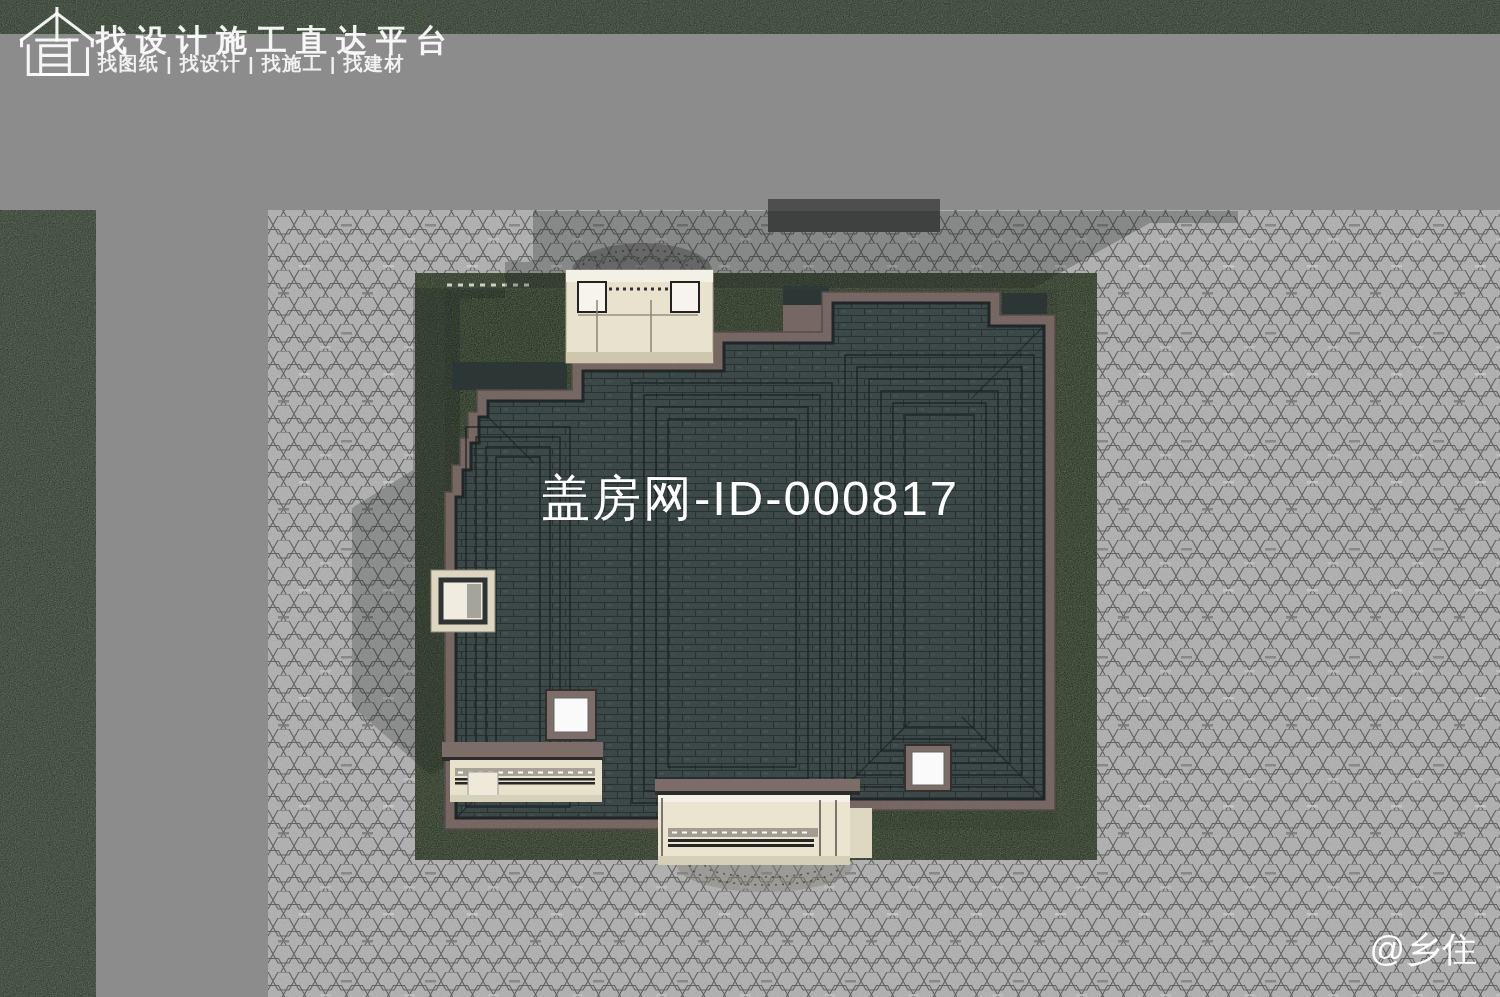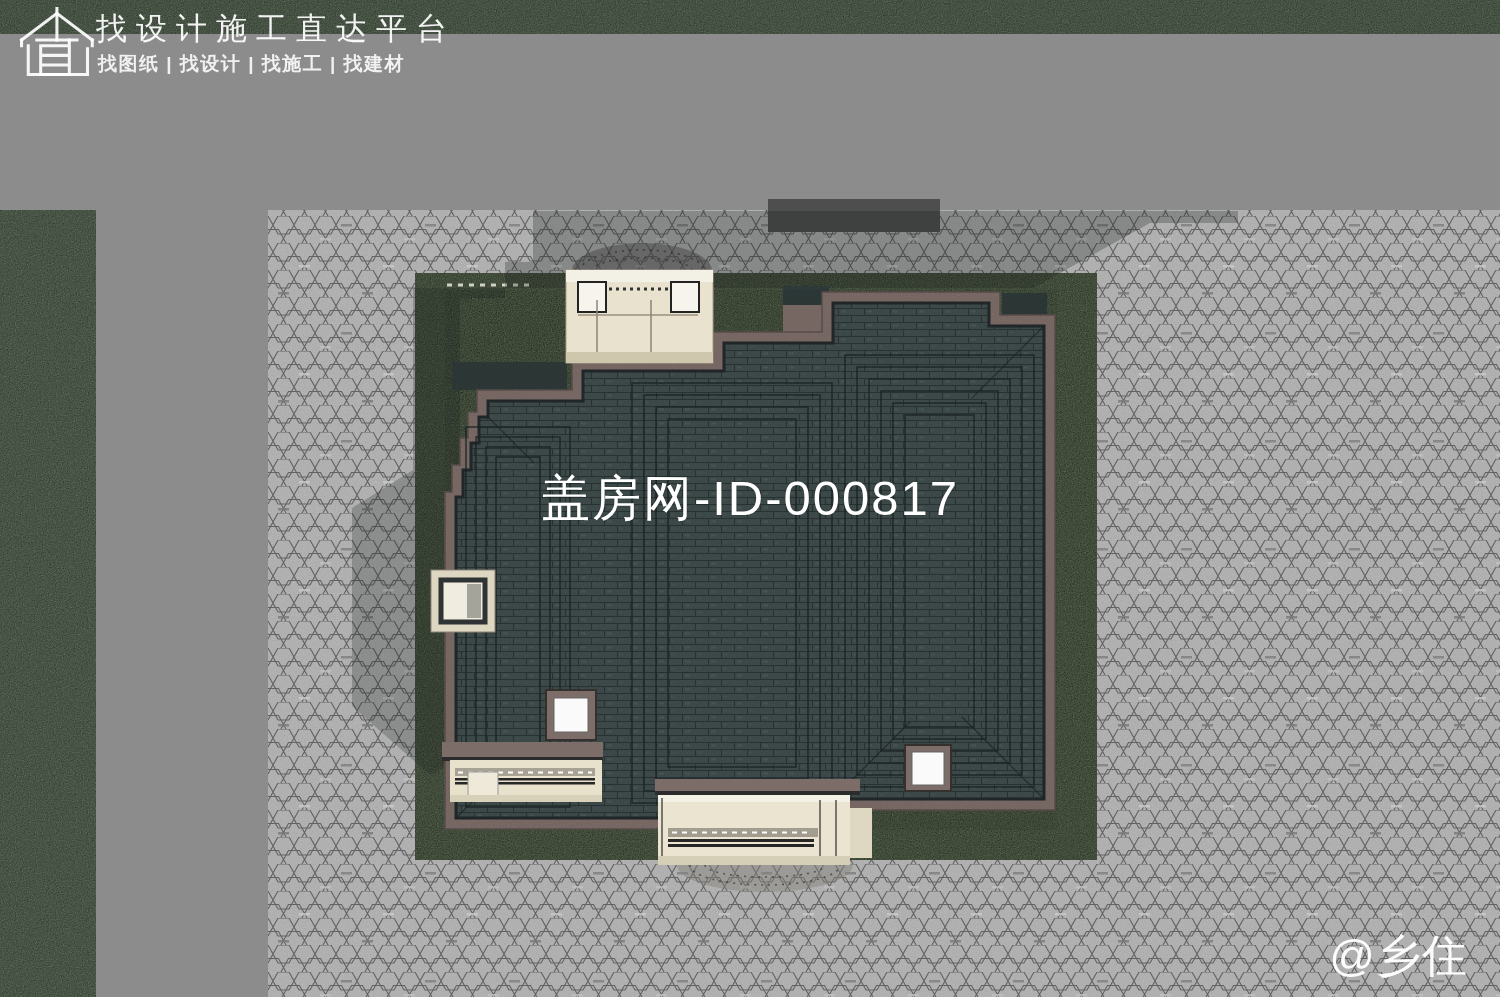--- a/index.html
+++ b/index.html
@@ -1,30 +1,30 @@
 <!DOCTYPE html>
 <html><head>
 <meta charset="utf-8">
 <style>
   html,body{margin:0;padding:0;background:#444;}
   .stage{position:relative;width:1500px;height:997px;overflow:hidden;background:#8a8a8a;
          font-family:"Liberation Sans","DejaVu Sans",sans-serif;}
   .scene-svg{position:absolute;left:0;top:0;width:1500px;height:997px;display:block;}
   .brand{position:absolute;left:0;top:0;color:#fff;}
   .brand-icon{position:absolute;left:12px;top:3px;width:86px;height:78px;}
-  .brand-title{position:absolute;left:96px;top:8px;font-size:31px;letter-spacing:9px;
-               color:rgba(255,255,255,.93);white-space:nowrap;font-weight:400;}
+  .brand-title{position:absolute;left:96px;top:20px;font-size:31px;letter-spacing:9px;
+               color:rgba(255,255,255,.93);white-space:nowrap;font-weight:700;}
   .brand-services{position:absolute;left:98px;top:51px;font-size:19px;letter-spacing:1.5px;
                color:rgba(255,255,255,.88);white-space:nowrap;font-weight:bold;}
   .wm-center{position:absolute;left:0;top:466px;width:1500px;text-align:center;
              font-size:49px;letter-spacing:2px;color:#fff;white-space:nowrap;
              text-shadow:0 0 2px rgba(0,0,0,.25);}
   .wm-tel{position:absolute;right:22px;top:874px;font-size:39px;color:rgba(255,255,255,.97);
           letter-spacing:1px;white-space:nowrap;}
-  .wm-handle{position:absolute;right:32px;top:926px;font-size:45px;color:rgba(255,255,255,.97);
+  .wm-handle{position:absolute;right:22px;top:926px;font-size:35px;color:rgba(255,255,255,.97);
           letter-spacing:1px;white-space:nowrap;}
 </style>
 </head>
 <body>
 
 <div class="stage">
 
 <svg class="scene-svg" viewBox="0 0 1500 997" xmlns="http://www.w3.org/2000/svg">
   <defs>
     <pattern id="hexes" width="21" height="27" patternUnits="userSpaceOnUse">

